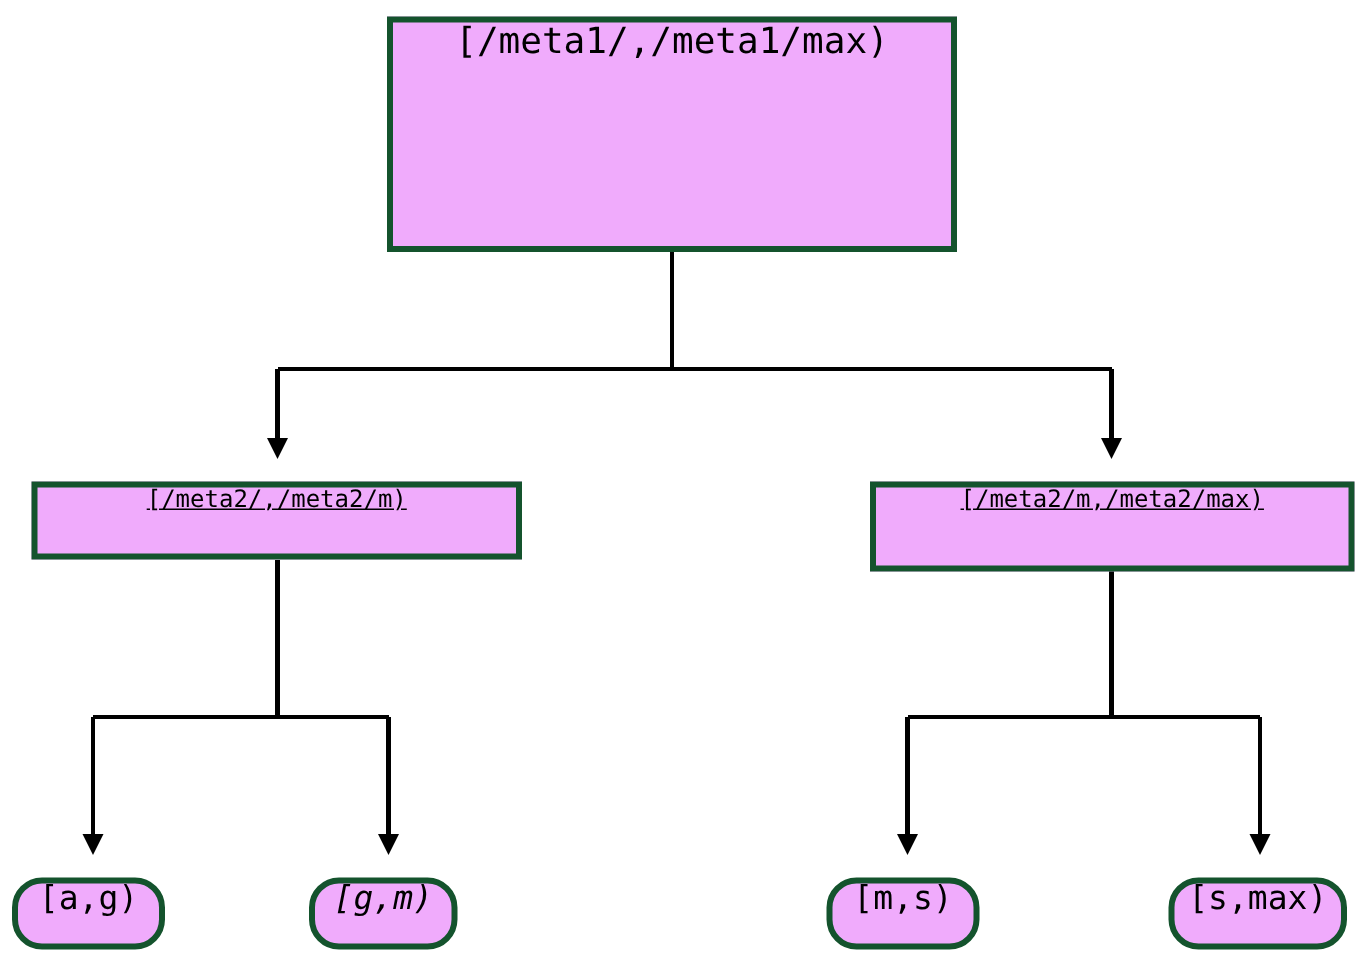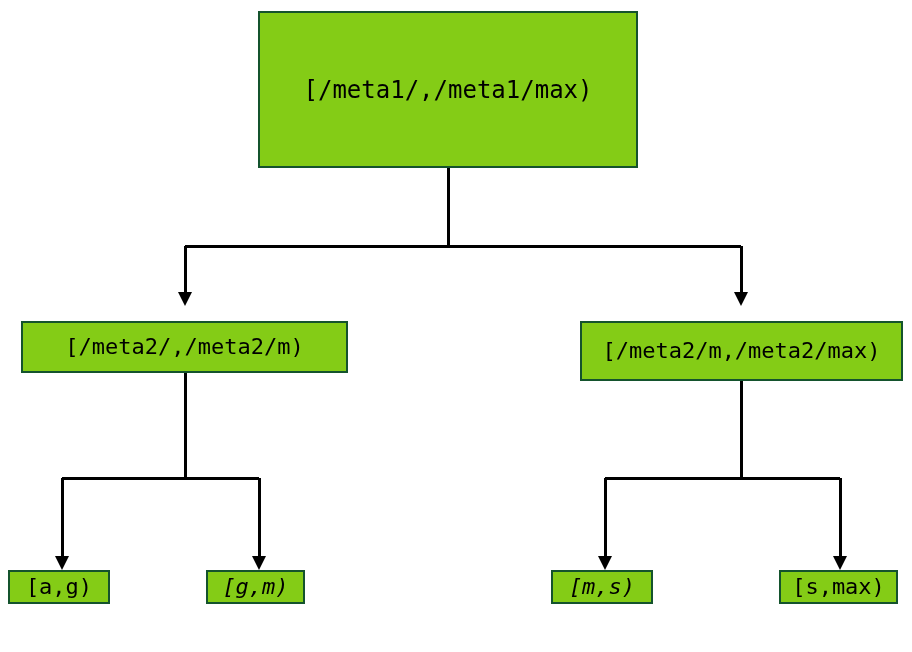--- a/index.html
+++ b/index.html
@@ -24,24 +24,24 @@
     position: absolute;
     left: 0;
     top: 0;
     width: 912px;
     height: 652px;
     pointer-events: none;
   }
   .tree-node {
     position: absolute;
     box-sizing: border-box;
-    background: #84cc16;
-    border: 2px solid #14532d;
+    background: #f0abfc;
+    border: 4px solid #14532d;
     display: flex;
-    align-items: center;
+    align-items: flex-start;
     justify-content: center;
     text-align: center;
   }
   .node-label {
     font-family: "DejaVu Sans Mono", "Liberation Mono", monospace;
     color: #000000;
     white-space: pre;
     line-height: 1;
   }
   
@@ -60,30 +60,31 @@
     width: 327px;
     height: 52px;
   }
   #node-mid-right {
     left: 580px;
     top: 321px;
     width: 323px;
     height: 60px;
   }
   #node-mid-left .node-label,
-  #node-mid-right .node-label { font-size: 22px; }
+  #node-mid-right .node-label { font-size: 16px; text-decoration: underline; }
 
   
   .leaf-node {
-    top: 570px;
-    height: 34px;
+    top: 585px;
+    height: 48px;
+    border-radius: 20px;
   }
   #node-leaf-ag   { left: 8px;   width: 102px; }
   #node-leaf-gm   { left: 206px; width: 99px; font-style: italic;  }
-  #node-leaf-ms   { left: 551px; width: 102px; font-style: italic; }
+  #node-leaf-ms   { left: 551px; width: 102px; }
   #node-leaf-smax { left: 779px; width: 119px; }
   .leaf-node .node-label { font-size: 22px; }
 </style>
 </head>
 <body>
 
 <div id="diagram-canvas">
 
   <svg id="connector-layer" width="912" height="652" viewBox="0 0 912 652" xmlns="http://www.w3.org/2000/svg">
     <g stroke="#000000" stroke-width="3" fill="none" shape-rendering="crispEdges">

